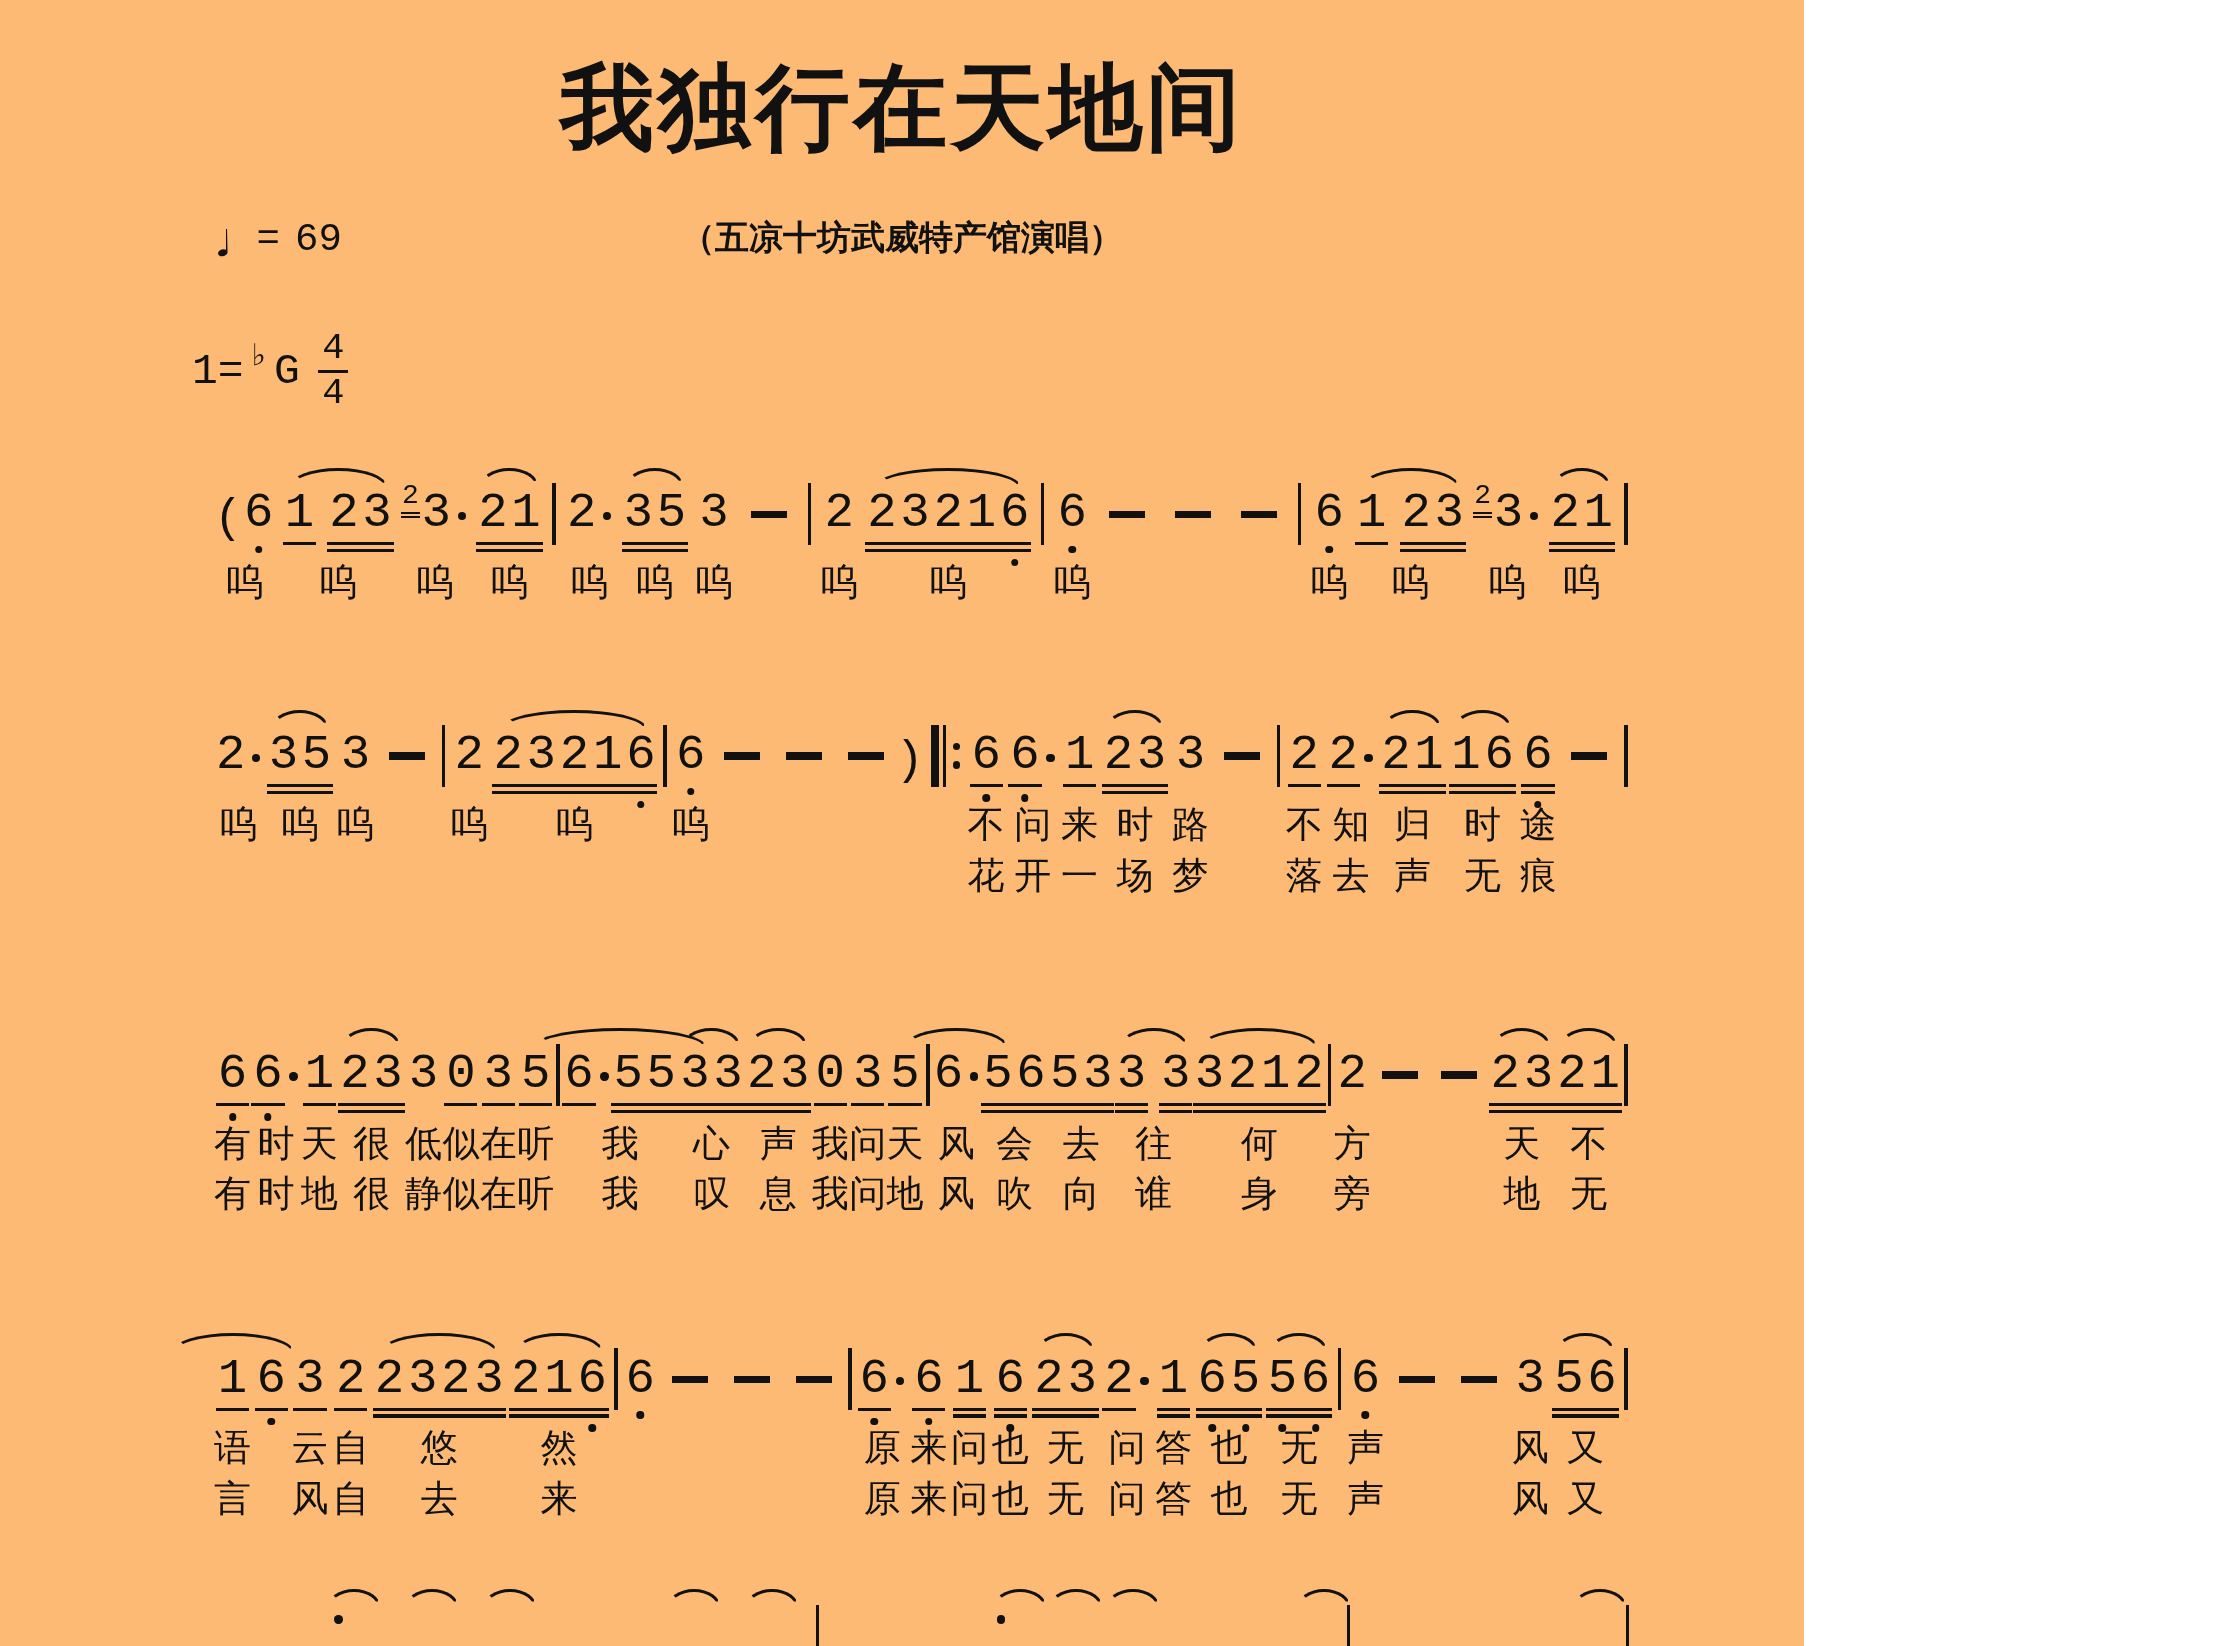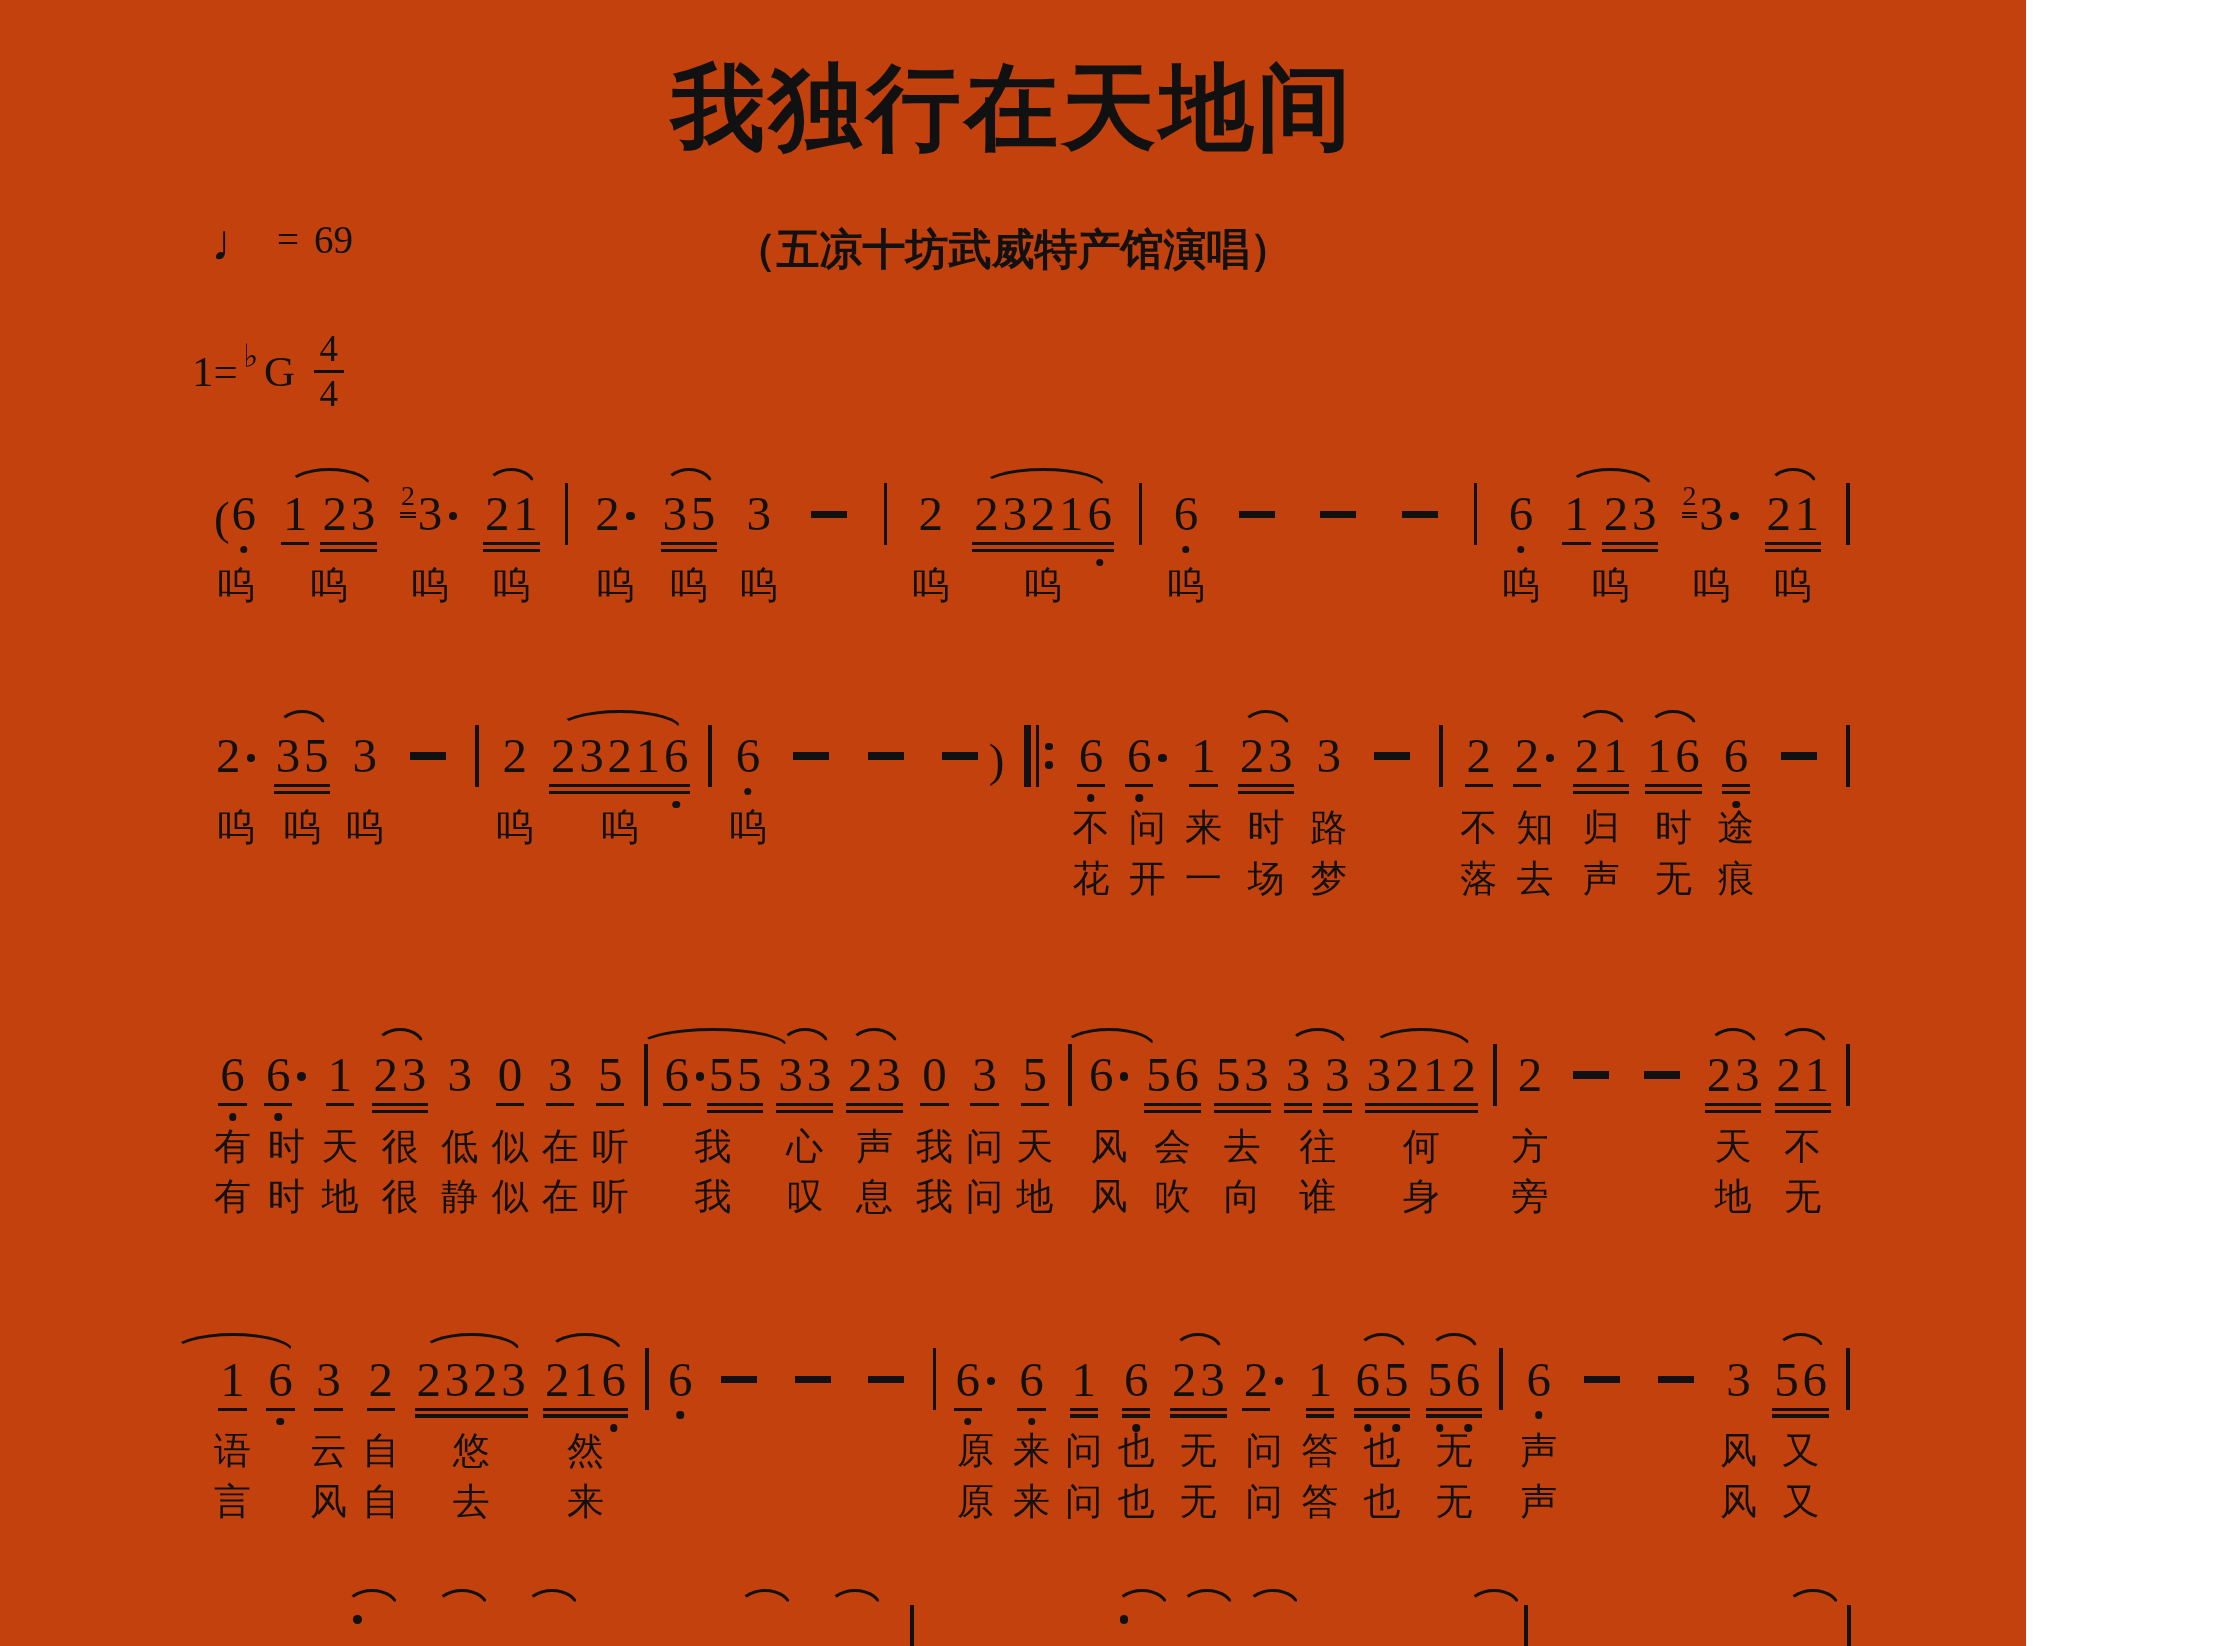--- a/index.html
+++ b/index.html
@@ -1,23 +1,23 @@
 <!DOCTYPE html>
 <html style="font-size:15px"><head>
 <meta charset="utf-8">
 <style>
   html,body{margin:0;padding:0;}
-  .page{position:relative;width:2026px;height:1646px;background:#c2410c;overflow:hidden;
-        font-family:Liberation Serif, serif;color:#111;}
+  .page{position:relative;width:1804px;height:1646px;background:#fdba74;overflow:hidden;
+        font-family:Liberation Mono, monospace;color:#111;}
   
   .header{position:relative;height:431px;}
   .title{position:absolute;left:0;right:0;top:45px;text-align:center;
          font-size:94px;font-weight:900;letter-spacing:3.7px;}
-  .subtitle{position:absolute;left:0;right:0;top:221px;text-align:center;
-            font-size:43px;font-weight:700;}
+  .subtitle{position:absolute;left:0;right:0;top:215px;text-align:center;
+            font-size:34px;font-weight:700;}
   .tempo{position:absolute;left:211px;top:214px;font-size:39px;display:flex;align-items:center;gap:15px;}
   .tempo .qnote{font-size:51px;line-height:1;transform:translateY(3.7px);}
   .keysig{position:absolute;left:192px;top:330px;font-size:43px;display:flex;align-items:center;gap:5.6px;}
   .keysig .flat{font-size:32px;transform:translateY(-15px);display:inline-block;}
   .meter{display:inline-flex;flex-direction:column;align-items:center;margin-left:13px;font-size:37px;line-height:1.0;}
   .meter .mline{width:30px;height:2.8px;background:#111;margin:2.8px 0;}
   .credits{position:absolute;left:1497px;top:296px;font-size:37px;line-height:60px;font-weight:700;}
   
   .score{padding:0 174px 0 214px;}
   .line{display:flex;justify-content:space-between;align-items:flex-start;}

